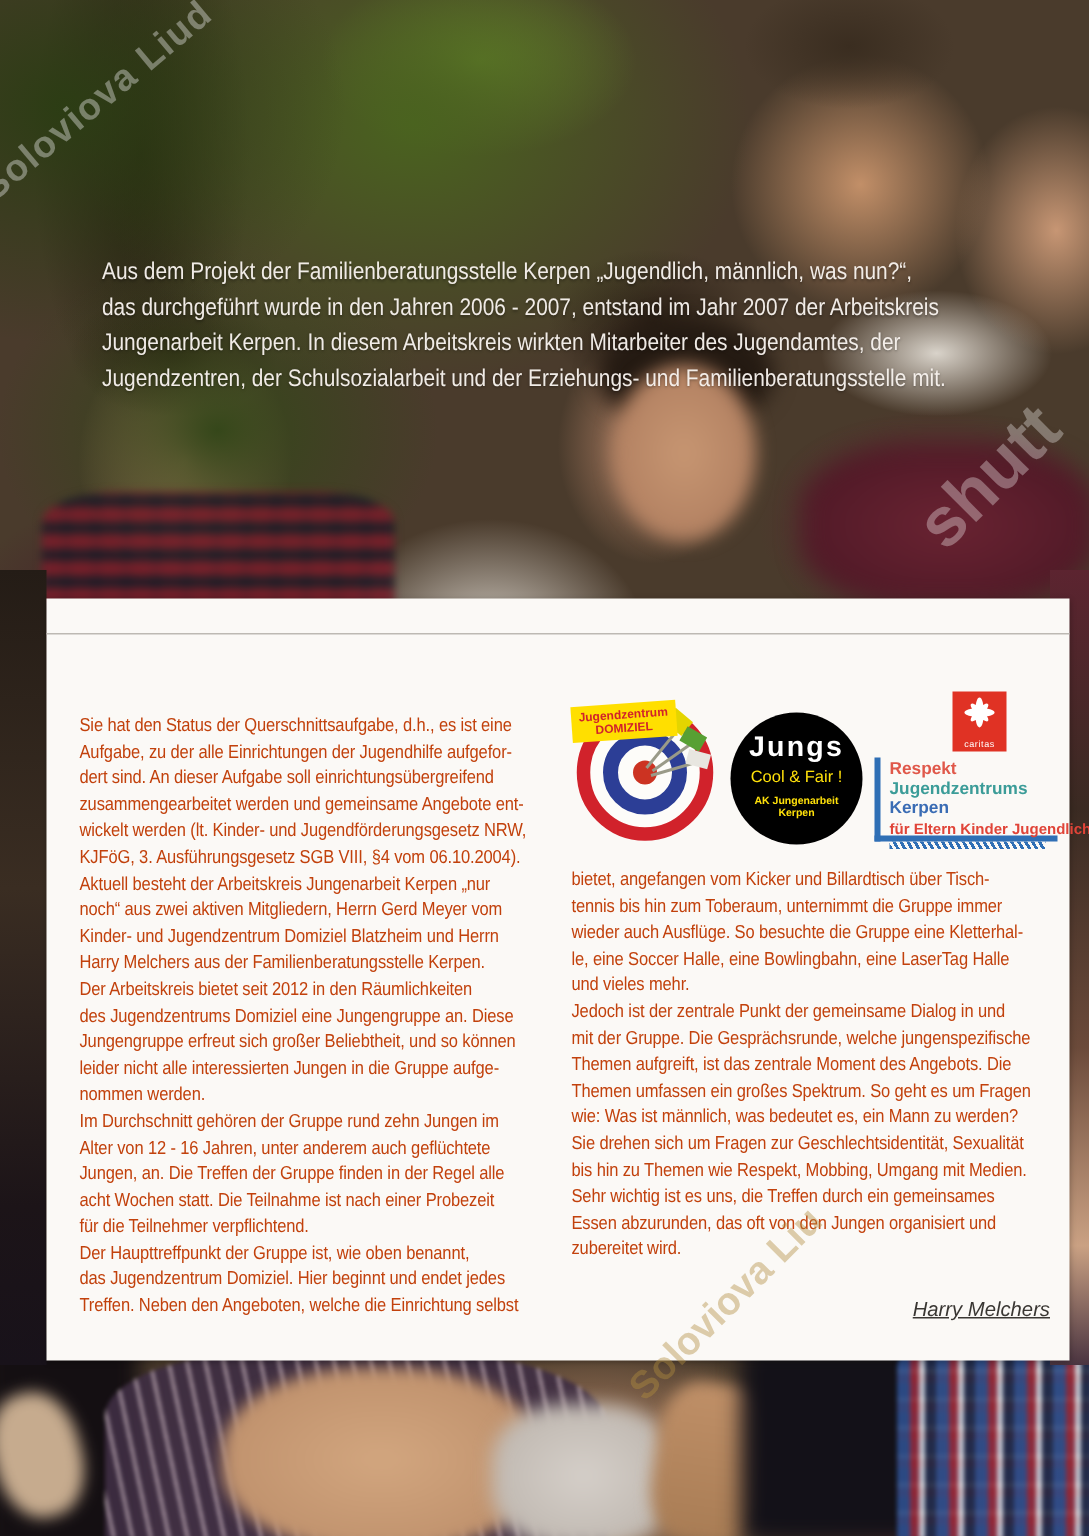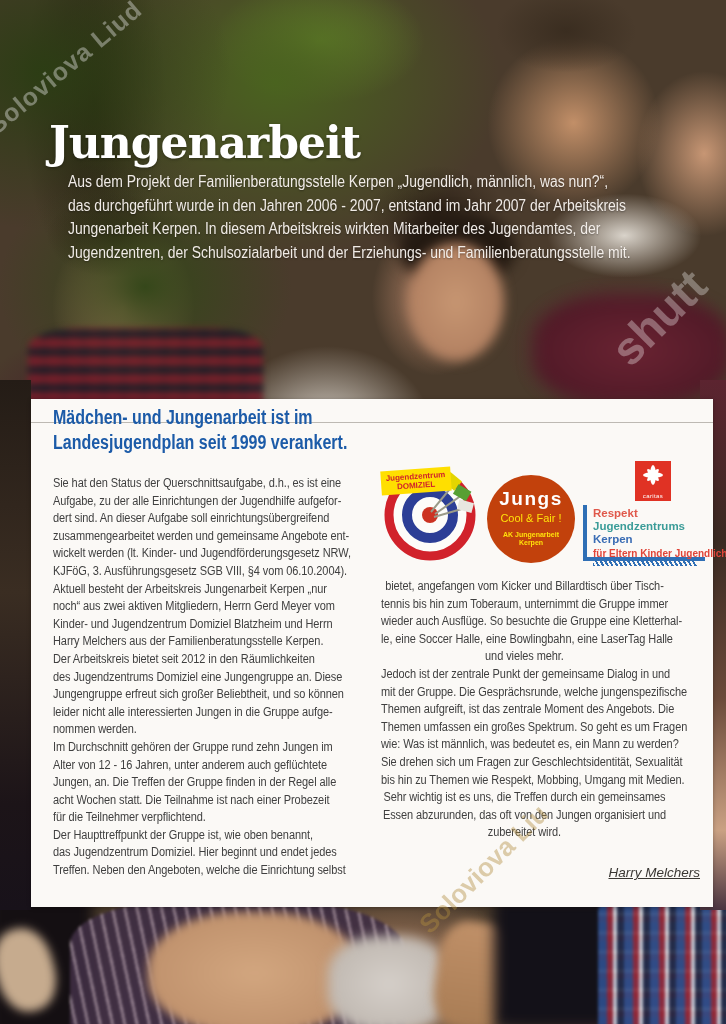--- a/index.html
+++ b/index.html
@@ -81,34 +81,34 @@
   .intro{position:absolute;left:68px;top:170px;z-index:3;color:rgba(248,243,238,.96);font-size:16px;}
   .intro .line{line-height:23.5px;white-space:nowrap;transform:scaleX(.87);transform-origin:0 0;
     text-shadow:0 1px 2px rgba(0,0,0,.35);}
 
   
   .card{position:absolute;left:31px;top:399px;width:682px;height:508px;z-index:5;
     background:#fbf9f6;box-shadow:0 1px 4px rgba(0,0,0,.3);}
   .card-rule{position:absolute;left:0;top:23px;width:100%;height:1px;background:#bdb9b3;}
   .card-heading{position:absolute;left:22px;top:6px;color:#1c5ba8;font-weight:bold;font-size:20px;}
   .card-heading .line{line-height:25px;white-space:nowrap;transform:scaleX(.8);transform-origin:0 0;}
-  .col{position:absolute;font-size:12.5px;color:#404040;letter-spacing:-.1px;}
+  .col{position:absolute;font-size:12.5px;color:#c2410c;letter-spacing:-.1px;}
   .col .line{line-height:17.6px;white-space:nowrap;transform:scaleX(.88);transform-origin:0 0;}
   .col-left{left:22px;top:76px;width:322px;}
-  .col-right-text{left:350px;top:179px;width:326px;text-align:center;}
+  .col-right-text{left:350px;top:179px;width:326px;}
   .signature{position:absolute;right:13px;top:466px;font-style:italic;font-size:13.5px;color:#3a3733;text-decoration:underline;}
 
   
   .logos{position:absolute;left:350px;top:62px;width:330px;height:106px;display:flex;}
   .logo-domiziel{position:relative;width:100px;height:104px;}
   .logo-domiziel svg{position:absolute;left:2px;top:6px;}
   .domiziel-label{position:absolute;left:0;top:8px;background:#ffdf00;color:#d1222b;
     font-size:8px;font-weight:bold;text-align:center;line-height:9px;padding:3px 5px;
     transform:rotate(-4deg);}
-  .logo-jungs{width:88px;height:88px;border-radius:50%;background:#c2410c;margin:14px 4px 0 6px;
+  .logo-jungs{width:88px;height:88px;border-radius:50%;background:#000000;margin:14px 4px 0 6px;
     text-align:center;color:#fff;flex:none;}
   .jungs-name{font-size:19px;font-weight:bold;letter-spacing:1.5px;padding-top:13px;}
   .jungs-slogan{font-size:11px;font-weight:normal;color:#ffe10a;margin-top:2px;}
   .jungs-org1{font-size:7px;font-weight:bold;color:#ffe10a;margin-top:7px;}
   .jungs-org2{font-size:7px;font-weight:bold;color:#ffe10a;margin-top:1px;}
   .logo-caritas{position:relative;width:124px;height:106px;flex:none;margin-left:4px;}
   .caritas-box{position:absolute;left:52px;top:0;width:36px;height:40px;background:#e03224;
     color:#fff;text-align:center;}
   .caritas-word{font-size:6px;letter-spacing:.4px;margin-top:0;}
   .caritas-bracket{position:absolute;left:0;top:44px;width:118px;height:52px;
@@ -140,34 +140,29 @@
     <div class="blob dark-cb"></div>
     <div class="blob plaid-br"></div>
     <div class="blob edge-left"></div>
     <div class="blob edge-right"></div>
   </div>
 
   <div class="wm wm-topleft">Soloviova Liud</div>
   <div class="wm wm-shutt">shutt</div>
   <div class="wm wm-gold">Soloviova Liu</div>
 
-  <h1 class="title">Jungenarbeit</h1>
   <div class="intro">
       <div class="line">Aus dem Projekt der Familienberatungsstelle Kerpen „Jugendlich, männlich, was nun?“,</div>
       <div class="line">das durchgeführt wurde in den Jahren 2006 - 2007, entstand im Jahr 2007 der Arbeitskreis</div>
       <div class="line">Jungenarbeit Kerpen. In diesem Arbeitskreis wirkten Mitarbeiter des Jugendamtes, der</div>
       <div class="line">Jugendzentren, der Schulsozialarbeit und der Erziehungs- und Familienberatungsstelle mit.</div>
     </div>
 
   <div class="card">
     <div class="card-rule"></div>
-    <div class="card-heading">
-        <div class="line">Mädchen- und Jungenarbeit ist im</div>
-        <div class="line">Landesjugendplan seit 1999 verankert.</div>
-      </div>
 
     <div class="col col-left">
         <div class="line">Sie hat den Status der Querschnittsaufgabe, d.h., es ist eine</div>
         <div class="line">Aufgabe, zu der alle Einrichtungen der Jugendhilfe aufgefor-</div>
         <div class="line">dert sind. An dieser Aufgabe soll einrichtungsübergreifend</div>
         <div class="line">zusammengearbeitet werden und gemeinsame Angebote ent-</div>
         <div class="line">wickelt werden (lt. Kinder- und Jugendförderungsgesetz NRW,</div>
         <div class="line">KJFöG, 3. Ausführungsgesetz SGB VIII, §4 vom 06.10.2004).</div>
         <div class="line">Aktuell besteht der Arbeitskreis Jungenarbeit Kerpen „nur</div>
         <div class="line">noch“ aus zwei aktiven Mitgliedern, Herrn Gerd Meyer vom</div>

